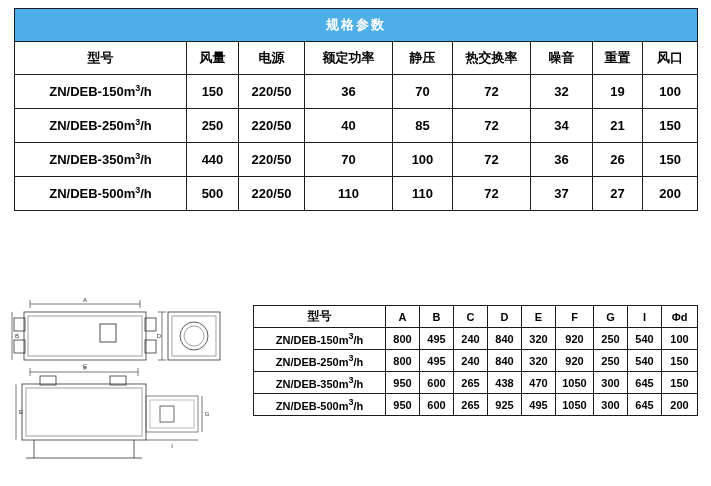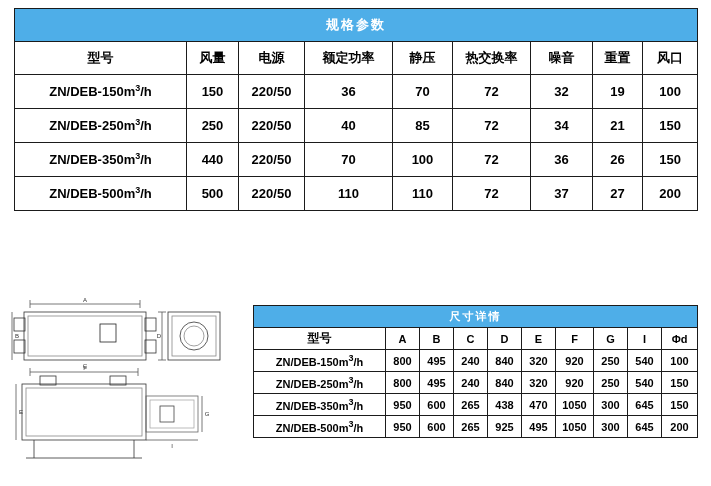--- a/index.html
+++ b/index.html
@@ -269,23 +269,20 @@
       <col style="width:34px">
       <col style="width:34px">
       <col style="width:34px">
       <col style="width:38px">
       <col style="width:34px">
       <col style="width:34px">
       <col style="width:36px">
     </colgroup>
     <tbody>
       <tr>
-        <td class="dim-title" colspan="10">尺寸详情</td>
-      </tr>
-      <tr>
         <td class="model-head" rowspan="1">型号</td>
         <td>A</td>
         <td>B</td>
         <td>C</td>
         <td>D</td>
         <td>E</td>
         <td>F</td>
         <td>G</td>
         <td>I</td>
         <td>Φd</td>

